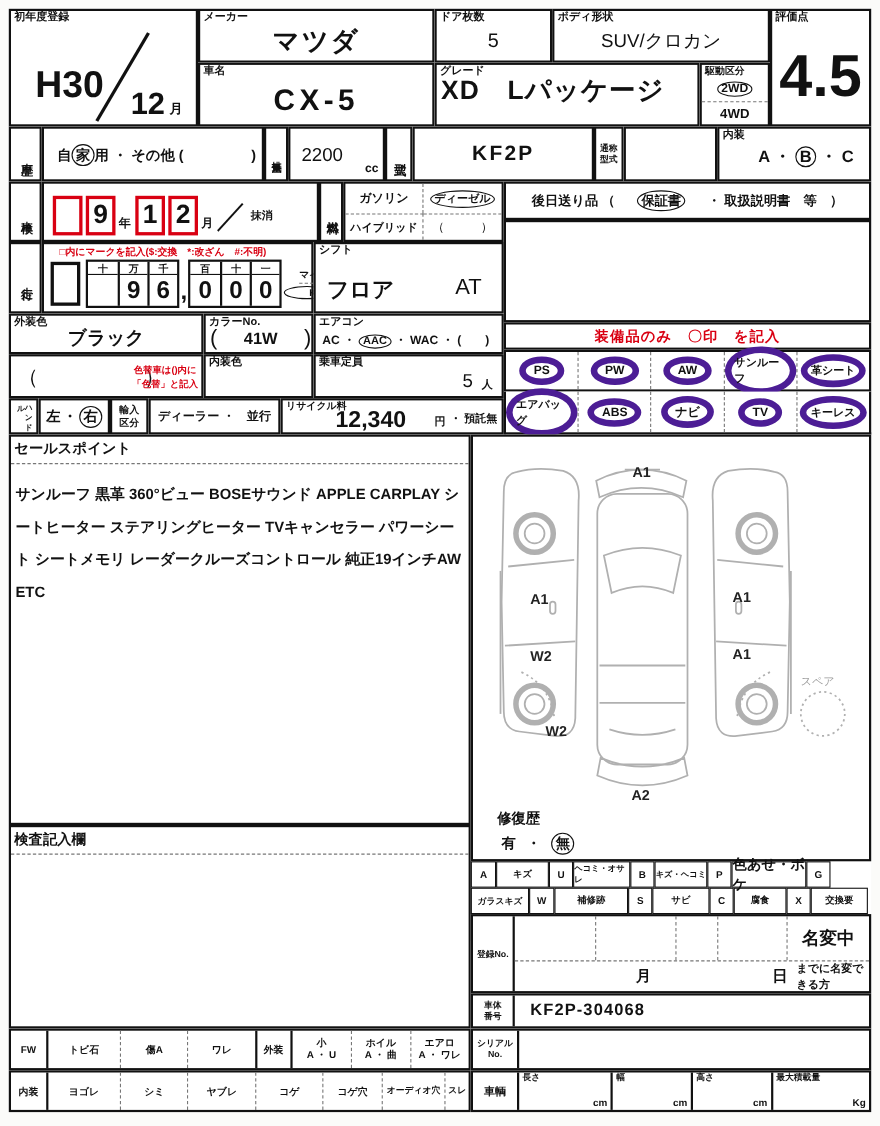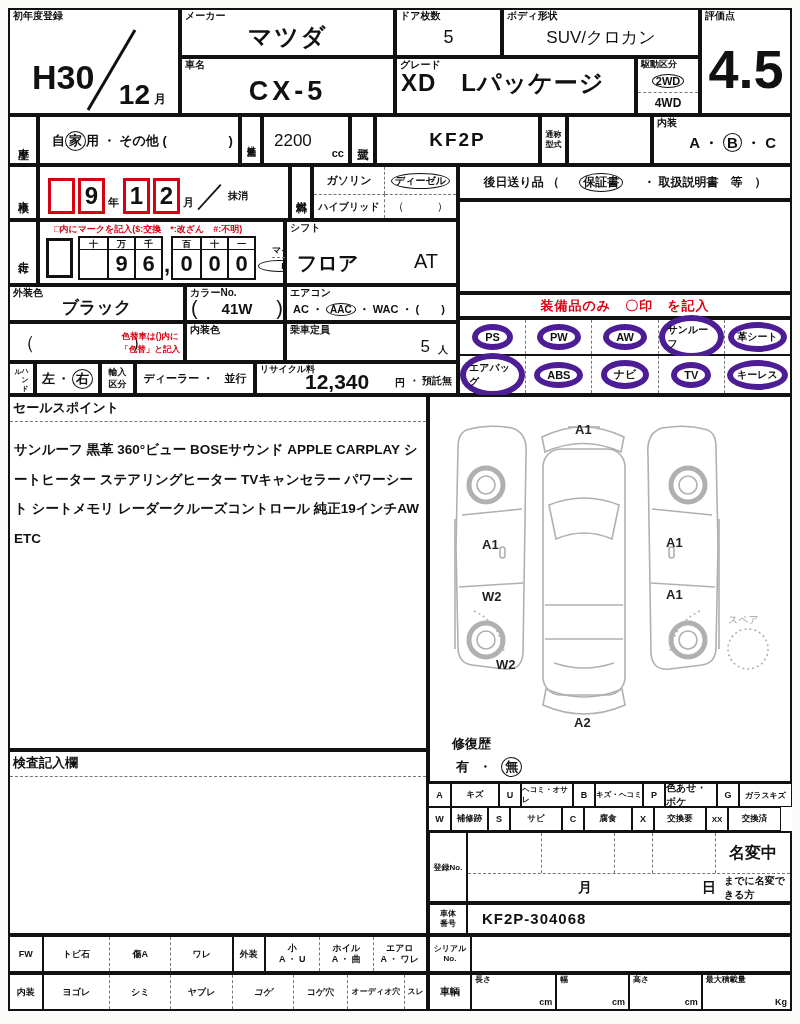--- a/index.html
+++ b/index.html
@@ -306,21 +306,21 @@
     <div class="bt-cell" style="width:54px;">
         <span>エアロ</span>
         <span>A ・ ワレ</span>
       </div>
   </div>
   <div class="cell" style="left:0;top:965px;width:420px;height:38px;display:flex;">
     <div class="bt-cell" style="width:32px;border-left:none;">内装</div>
     <div class="bt-cell bt-solid" style="width:68px;">ヨゴレ</div>
     <div class="bt-cell" style="width:62px;">シミ</div>
     <div class="bt-cell" style="width:62px;">ヤブレ</div>
-    <div class="bt-cell" style="width:62px;font-style:italic;">コゲ</div>
+    <div class="bt-cell" style="width:62px;">コゲ</div>
     <div class="bt-cell" style="width:54px;">コゲ穴</div>
     <div class="bt-cell" style="width:58px;font-size:8px;">オーディオ穴</div>
     <div class="bt-cell" style="width:22px;font-size:8px;">スレ</div>
   </div>
 
   <div class="cell" style="left:420px;top:387px;width:364px;height:388px;">
     <svg width="360" height="340" viewBox="0 0 360 340" style="position:absolute;left:0;top:0;">
       <g stroke="#b0b0b0" stroke-width="1.6" fill="none">
 
         <path d="M112,40 Q153,20 194,40 L191,55 Q153,38 115,55 Z"></path>
@@ -378,25 +378,25 @@
   </div>
 
   <div style="position:absolute;left:420px;top:775px;width:364px;display:flex;flex-wrap:wrap;">
     <div class="lgd" style="width:23px;font-size:9px;">A</div>
     <div class="lgd" style="width:48px;font-size:8.5px;">キズ</div>
     <div class="lgd" style="width:22px;font-size:9px;">U</div>
     <div class="lgd" style="width:52px;font-size:7.5px;">ヘコミ・オサレ</div>
     <div class="lgd" style="width:22px;font-size:9px;">B</div>
     <div class="lgd" style="width:48px;font-size:7.5px;">キズ・ヘコミ</div>
     <div class="lgd" style="width:22px;font-size:9px;">P</div>
-    <div class="lgd" style="width:52px;font-size:10px;">色あせ・ボケ</div>
+    <div class="lgd" style="width:68px;font-size:13px;">色あせ・ボケ</div>
     <div class="lgd" style="width:22px;font-size:9px;">G</div>
     <div class="lgd" style="width:53px;font-size:8px;">ガラスキズ</div>
     <div class="lgd" style="width:23px;font-size:9px;">W</div>
-    <div class="lgd" style="width:37px;font-size:8.5px;">補修跡</div>
+    <div class="lgd" style="width:67px;font-size:8.5px;">補修跡</div>
     <div class="lgd" style="width:22px;font-size:9px;">S</div>
     <div class="lgd" style="width:52px;font-size:8.5px;">サビ</div>
     <div class="lgd" style="width:22px;font-size:9px;">C</div>
     <div class="lgd" style="width:48px;font-size:8.5px;">腐食</div>
     <div class="lgd" style="width:22px;font-size:9px;">X</div>
     <div class="lgd" style="width:52px;font-size:8.5px;">交換要</div>
     <div class="lgd" style="width:22px;font-size:8px;">XX</div>
     <div class="lgd" style="width:53px;font-size:8.5px;">交換済</div>
   </div>
 

